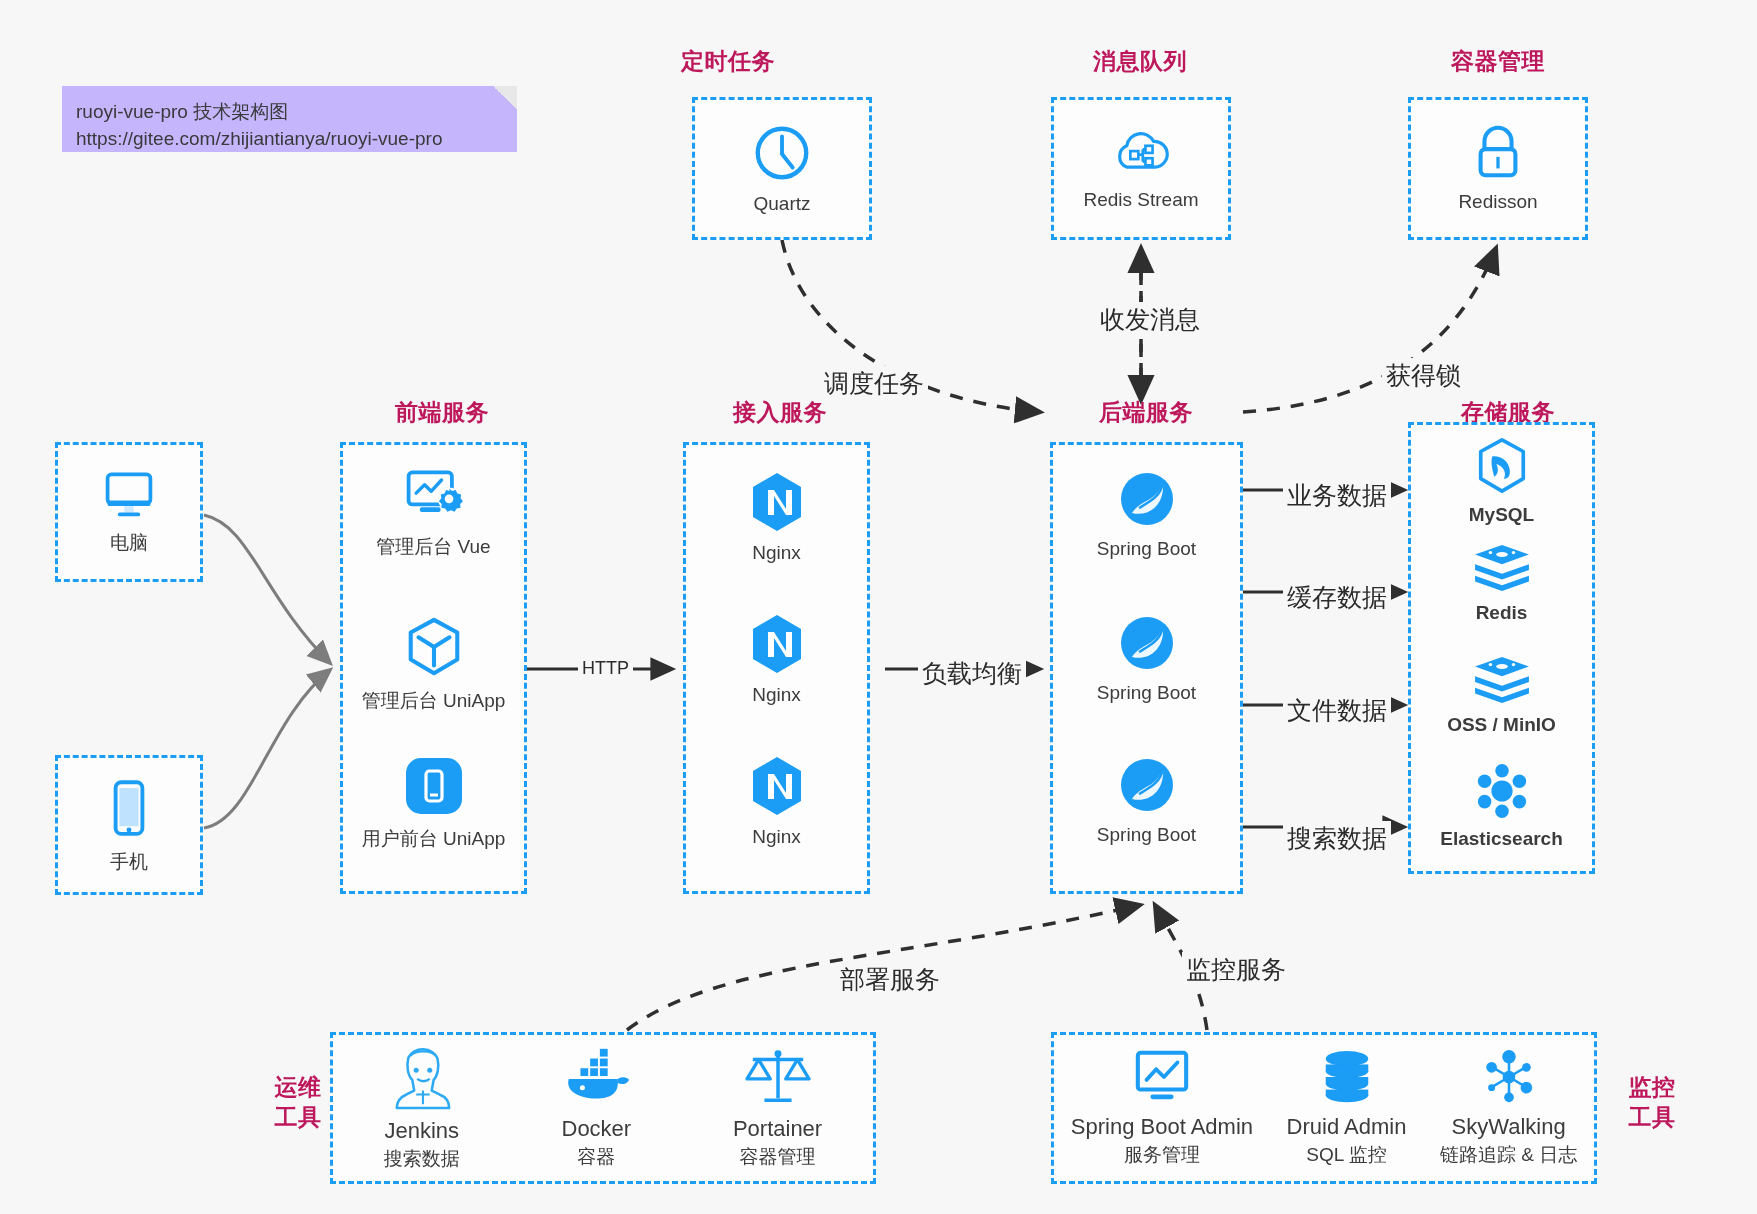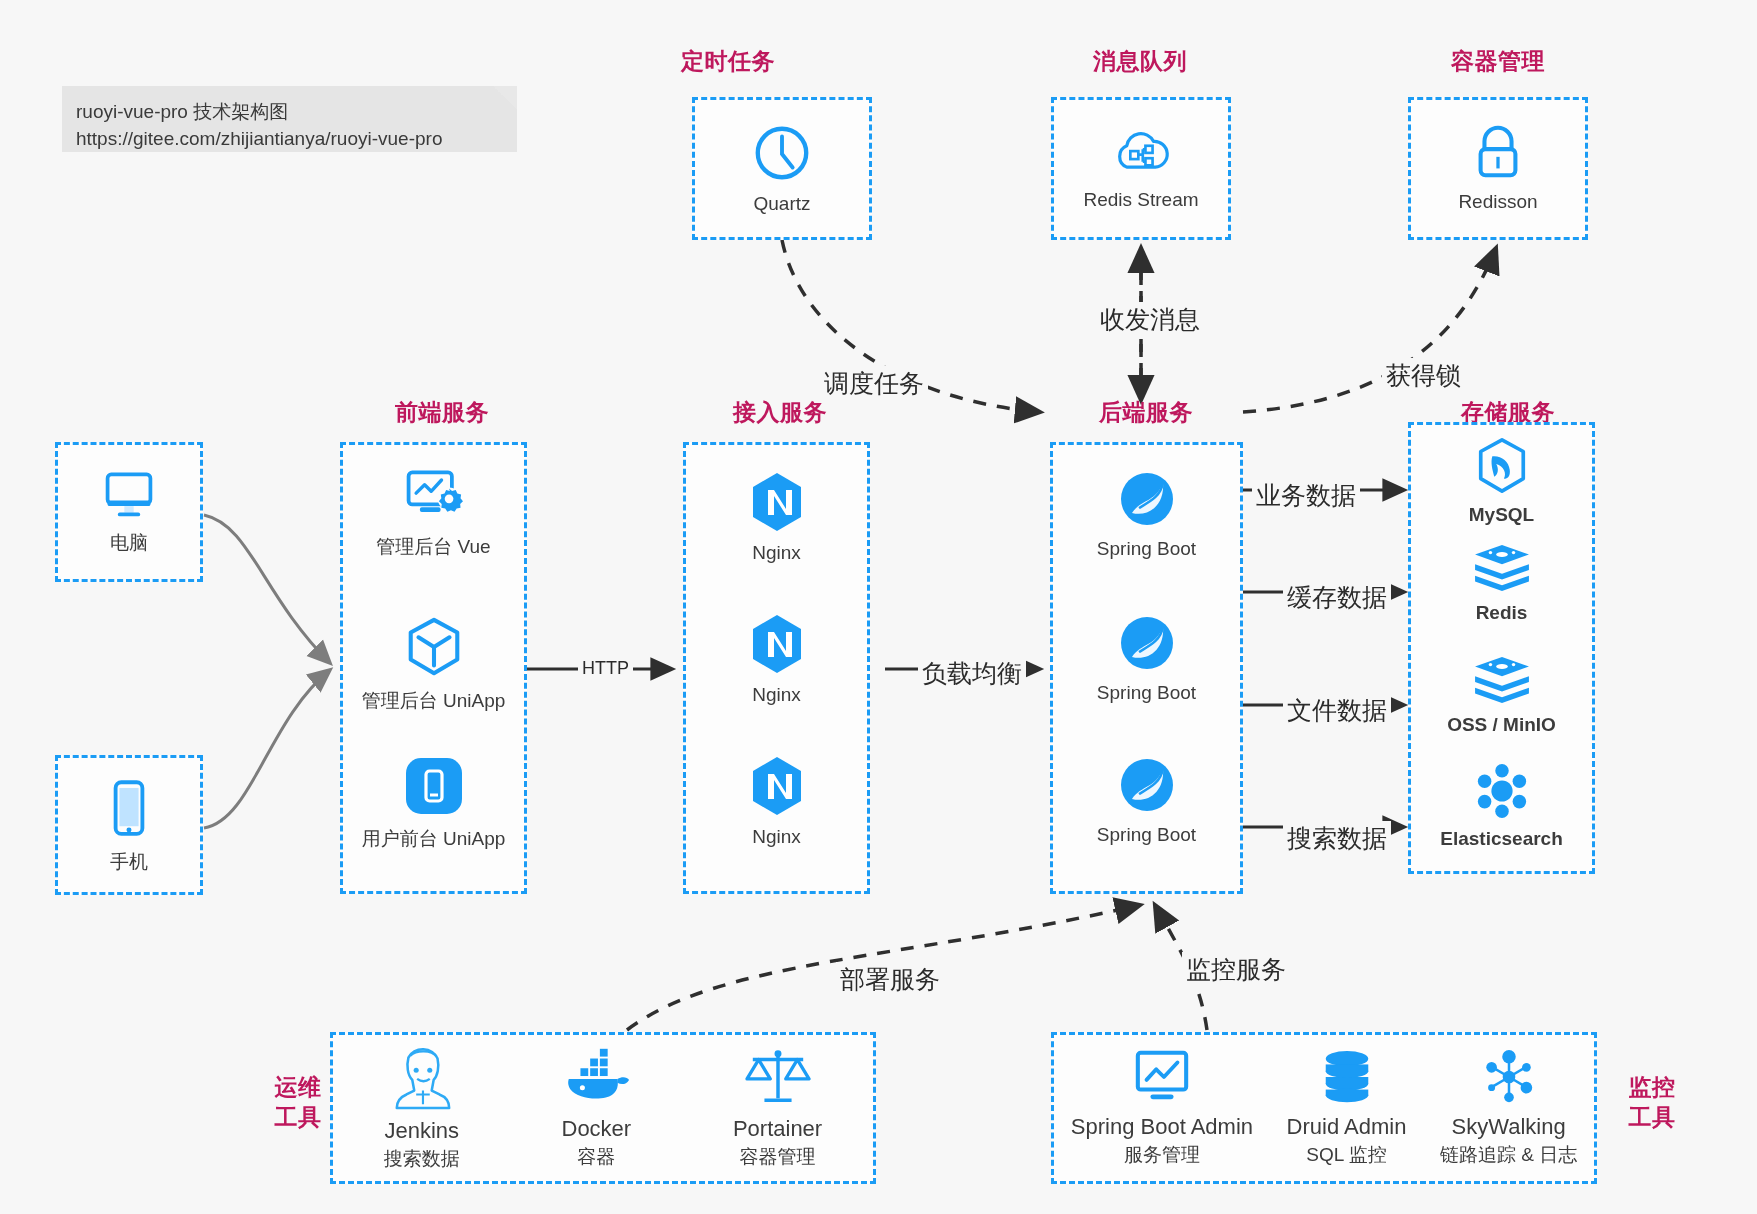--- a/index.html
+++ b/index.html
@@ -9,21 +9,21 @@
     font-family:"Liberation Sans","DejaVu Sans",sans-serif;
     overflow:hidden;
     position:relative;
   }
   #canvas{position:absolute;inset:0;width:1757px;height:1214px;}
   #svg-layer{position:absolute;left:0;top:0;width:1757px;height:1214px;pointer-events:none;}
 
   
   .note{
     position:absolute;left:62px;top:86px;width:455px;height:66px;
-    background:#e5e5e5;
+    background:#c4b5fd;
     box-sizing:border-box;
     padding:12px 14px 0 14px;
   }
   .note .corner{
     position:absolute;right:0;top:0;width:24px;height:24px;
     background:linear-gradient(225deg,#e8e8e8 0 50%, transparent 50%);
   }
   .note-line{font-size:19px;color:#3a3a3a;line-height:27px;white-space:nowrap;}
 
   
@@ -449,21 +449,21 @@
     <div>监控</div>
     <div>工具</div>
   </div>
 
   <div class="elabel" style="left:578px;top:657px;">HTTP</div>
   <div class="elabel cn" style="left:918px;top:656px;">负载均衡</div>
   <div class="elabel cn" style="left:820px;top:366px;">调度任务</div>
   <div class="elabel cn" style="left:1096px;top:302px;">收发消息</div>
   <div class="elabel cn" style="left:1382px;top:358px;">获得锁</div>
 
-  <div class="elabel cn" style="left:1252px;top:478px;">业务数据</div>
+  <div class="elabel cn" style="left:1283px;top:478px;">业务数据</div>
   <div class="elabel cn" style="left:1283px;top:580px;">缓存数据</div>
   <div class="elabel cn" style="left:1283px;top:693px;">文件数据</div>
   <div class="elabel cn" style="left:1283px;top:815px;margin-top:6px;">搜索数据</div>
 
   <div class="elabel cn" style="left:836px;top:962px;">部署服务</div>
   <div class="elabel cn" style="left:1182px;top:952px;">监控服务</div>
 
 </div>
 
 </body></html>

